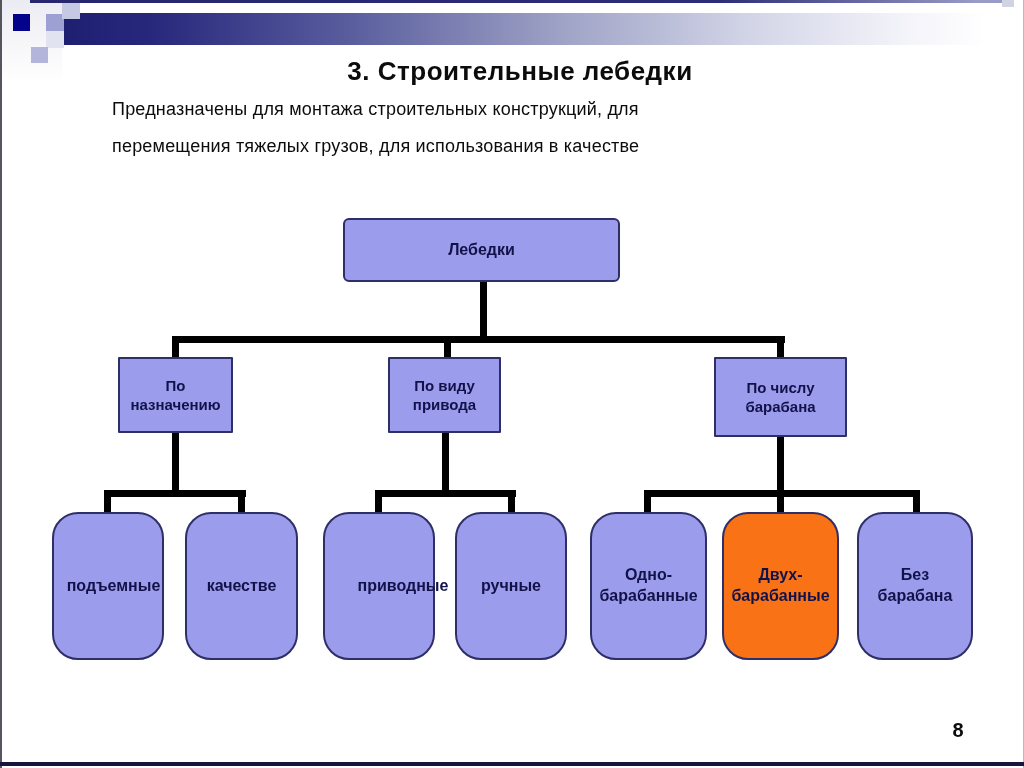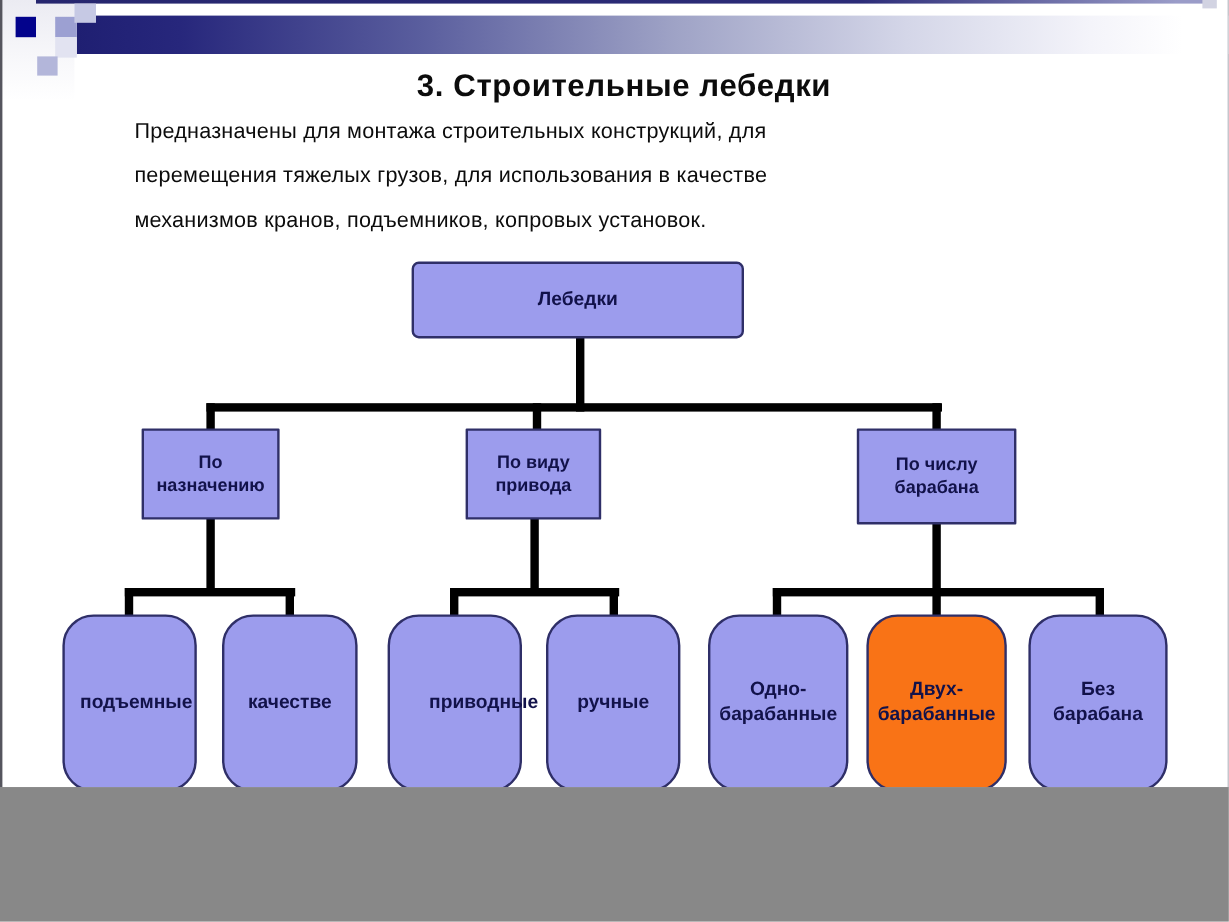--- a/index.html
+++ b/index.html
@@ -1,17 +1,17 @@
 <!DOCTYPE html>
 <html><head>
 <meta charset="utf-8">
 <style>
   html,body{margin:0;padding:0;background:#888;}
   .slide{
-    position:relative;width:1024px;height:656px;background:#ffffff;
+    position:relative;width:1024px;height:768px;background:#ffffff;
     overflow:hidden;font-family:"Liberation Sans","DejaVu Sans",sans-serif;
   }
   
   .edge-left{position:absolute;left:0;top:0;width:2px;height:768px;background:#55555e;}
   .edge-right{position:absolute;right:0;top:0;width:1px;height:768px;background:#b8b8c4;}
   .edge-bottom{position:absolute;left:0;top:762px;width:1024px;height:4px;background:#15153d;}
   .top-line{position:absolute;left:30px;top:0;width:980px;height:3px;
     background:linear-gradient(to right,#26266e 0%,#2c2c78 70%,#9a9cc8 97%);}
   .corner-sq{position:absolute;left:1002px;top:0;width:12px;height:7px;background:#d2d3e2;}
   .top-left-fade{position:absolute;left:0;top:0;width:62px;height:84px;
@@ -59,21 +59,20 @@
   <div class="sq sq5"></div>
   <div class="corner-sq"></div>
   <div class="edge-left"></div>
   <div class="edge-right"></div>
   <div class="edge-bottom"></div>
 
   <div class="title">3. Строительные лебедки</div>
   <div class="body-text">
     <div class="bline">Предназначены для монтажа строительных конструкций, для</div>
     <div class="bline">перемещения тяжелых грузов, для использования в качестве</div>
-    <div class="bline">механизмов кранов, подъемников, копровых установок.</div>
   </div>
 
   <div class="conn" style="left: 480px; top: 280px; width: 7px; height: 63px; background: rgb(0, 0, 0);"></div>
   <div class="conn" style="left: 172px; top: 336px; width: 613px; height: 7px; background: rgb(0, 0, 0);"></div>
   <div class="conn" style="left: 172px; top: 336px; width: 7px; height: 24px; background: rgb(0, 0, 0);"></div>
   <div class="conn" style="left: 444px; top: 336px; width: 7px; height: 24px; background: rgb(0, 0, 0);"></div>
   <div class="conn" style="left: 777px; top: 336px; width: 7px; height: 24px; background: rgb(0, 0, 0);"></div>
 
   <div class="conn" style="left: 172px; top: 430px; width: 7px; height: 66px; background: rgb(0, 0, 0);"></div>
   <div class="conn" style="left: 104px; top: 490px; width: 142px; height: 7px; background: rgb(0, 0, 0);"></div>

